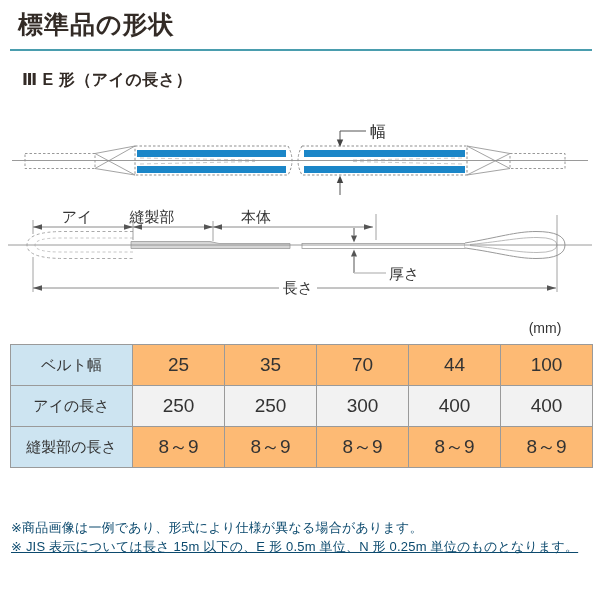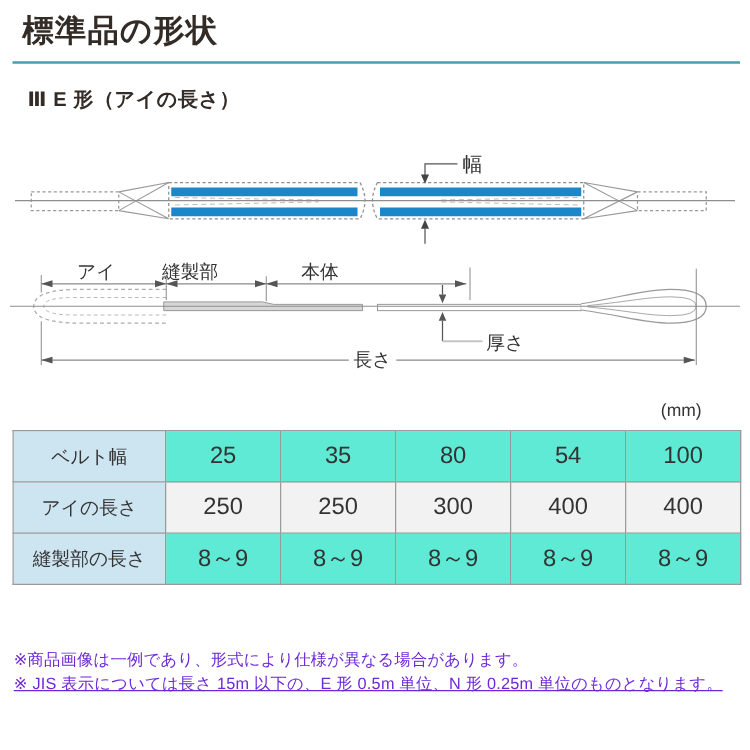--- a/index.html
+++ b/index.html
@@ -31,24 +31,24 @@
   table.spec {
     position:absolute; left:10px; top:344px;
     border-collapse:collapse; table-layout:fixed;
   }
   table.spec th, table.spec td {
     border:1px solid #9a9a9a; height:40px; padding:0; text-align:center;
   }
   table.spec th {
     width:121px; background:#cde4f1; font-weight:normal; font-size:15px; color:#333;
   }
-  table.spec td { width:91px; font-size:19px; color:#333; background:#5eead4; }
+  table.spec td { width:91px; font-size:19px; color:#333; background:#fdba74; }
   table.spec tr:nth-child(even) td { background:#f2f2f2; }
 
-  .note { position:absolute; left:11px; margin:0; font-size:13px; color:#6d28d9; letter-spacing:0.2px; }
+  .note { position:absolute; left:11px; margin:0; font-size:13px; color:#0c4a6e; letter-spacing:0.2px; }
   .note-1 { top:519px; }
   .note-2 { top:538px;text-decoration:underline; }
 </style>
 </head>
 <body>
 
 <div class="stage">
 
   <h1 class="page-title">標準品の形状</h1>
   <div class="title-rule"></div>
@@ -125,22 +125,22 @@
   </svg>
 
   <div class="unit-label">(mm)</div>
 
   <table class="spec">
     <tbody>
       <tr>
         <th>ベルト幅</th>
         <td>25</td>
         <td>35</td>
-        <td>80</td>
-        <td>54</td>
+        <td>70</td>
+        <td>44</td>
         <td>100</td>
       </tr>
       <tr>
         <th>アイの長さ</th>
         <td>250</td>
         <td>250</td>
         <td>300</td>
         <td>400</td>
         <td>400</td>
       </tr>

